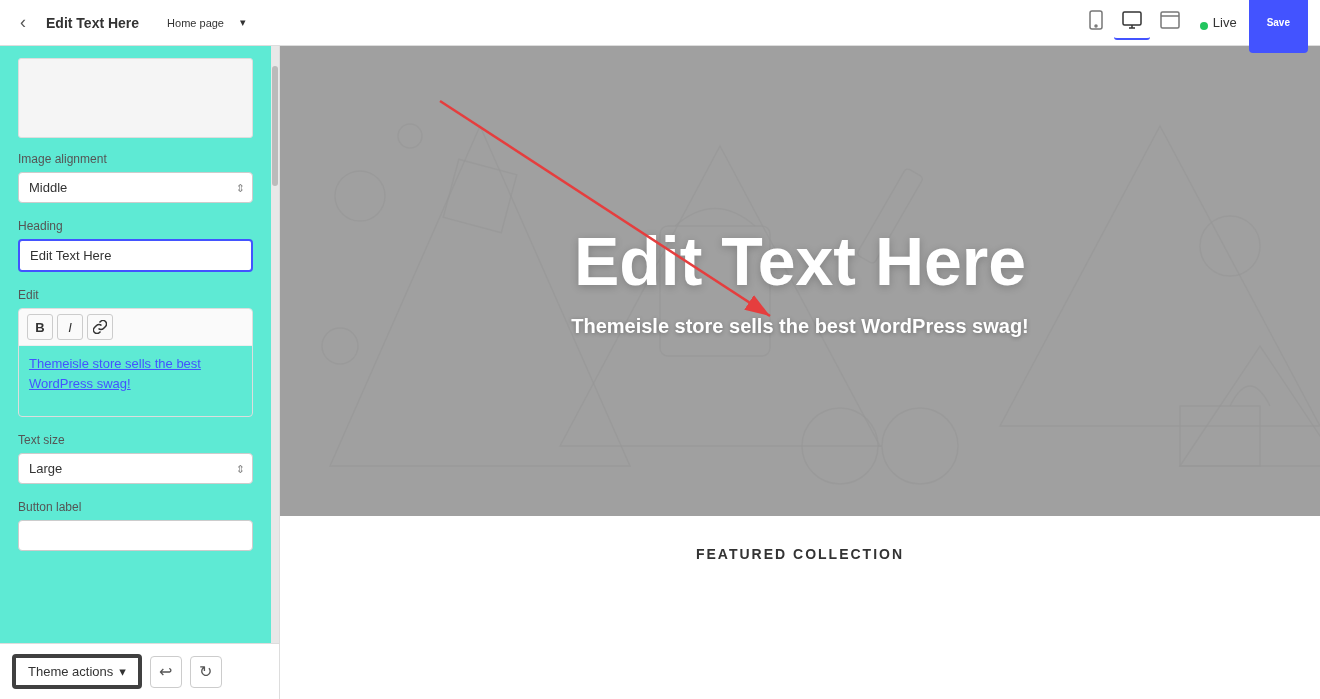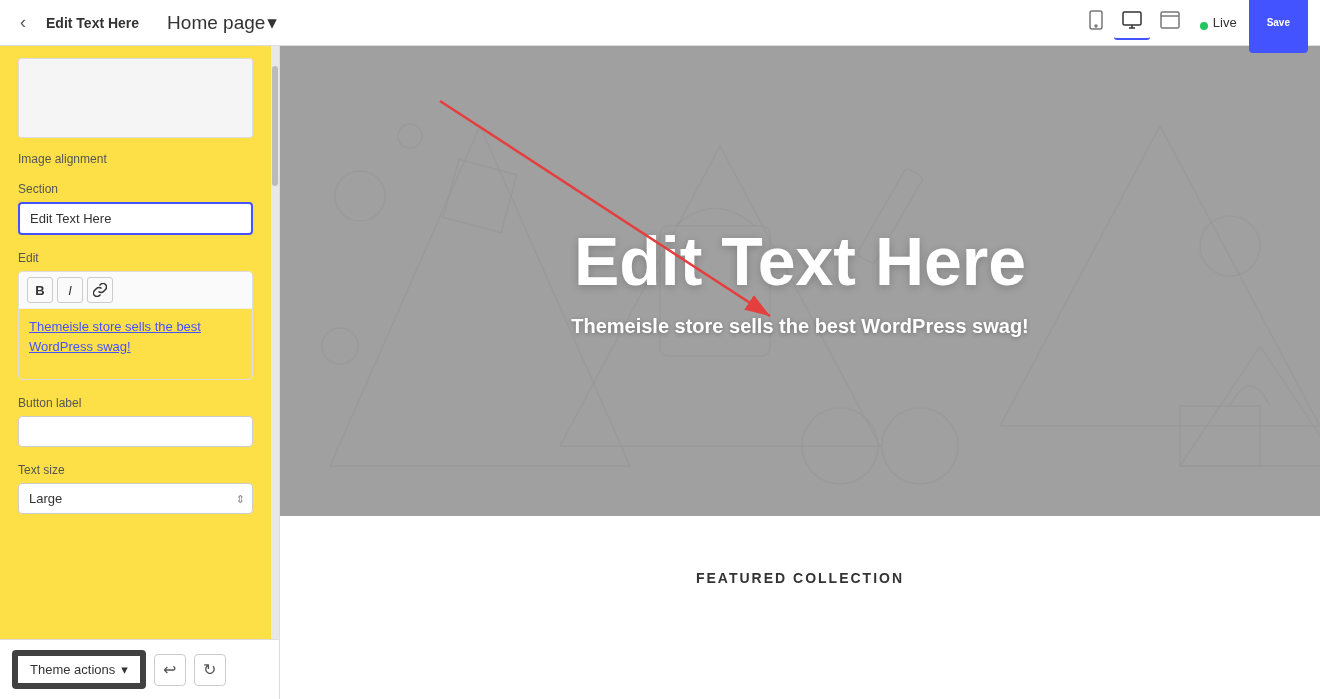--- a/index.html
+++ b/index.html
@@ -6,43 +6,43 @@
     body { font-family: -apple-system, BlinkMacSystemFont, 'Segoe UI', sans-serif; font-size: 13px; background: #f0f0f0; display: flex; flex-direction: column; height: 699px; overflow: hidden; }
 
     
     .top-bar {
       display: flex; align-items: center; height: 46px; background: #fff;
       border-bottom: 1px solid #ddd; padding: 0 12px; gap: 12px; flex-shrink: 0; z-index: 10;
     }
     .back-btn { background: none; border: none; cursor: pointer; color: #555; font-size: 18px; padding: 4px 8px; }
     .top-bar-title { font-size: 14px; font-weight: 600; color: #333; flex: 0 0 auto; margin-right: 8px; }
     .page-selector {
-      display: flex; align-items: center; gap: 2px; cursor: pointer;
-      font-size: 19px; color: #333; padding: 4px 8px; border-radius: 4px; justify-content: center;
+      display: flex; align-items: center; gap: 16px; cursor: pointer;
+      font-size: 11px; color: #333; padding: 4px 8px; border-radius: 4px; justify-content: center;
     }
     .separator { flex: 1; }
     .device-icons { display: flex; align-items: center; gap: 2px; }
     .device-btn {
       background: none; border: none; cursor: pointer; padding: 6px 8px;
       color: #777; border-radius: 3px; font-size: 15px; border-bottom: 2px solid transparent;
     }
     .device-btn.active { border-bottom: 2px solid #4353ff; color: #333; }
     .live-indicator { display: flex; align-items: flex-end; gap: 5px; font-size: 13px; color: #333; }
     .live-dot { width: 8px; height: 8px; border-radius: 50%; background: #22c55e; }
     .save-btn {
       background: #4353ff; color: #fff; border: none; border-radius: 4px;
       padding: 25px 18px; font-size: 10px; font-weight: 600; cursor: pointer;
     }
 
     
     .main-layout { display: flex; flex: 1; overflow: hidden; }
 
     
     .sidebar {
-      width: 280px; background: #fde047; border-right: 1px solid #ddd;
+      width: 280px; background: #5eead4; border-right: 1px solid #ddd;
       display: flex; flex-direction: column; flex-shrink: 0; overflow: hidden;
     }
     .sidebar-content { flex: 1; overflow-y: auto; padding: 12px 18px; }
     .sidebar-content::-webkit-scrollbar { width: 6px; }
     .sidebar-content::-webkit-scrollbar-thumb { background: #ccc; border-radius: 3px; }
 
     .image-placeholder {
       width: 100%; height: 80px; background: #f5f5f5; border: 1px solid #ddd;
       border-radius: 3px; margin-bottom: 14px;
     }
@@ -78,21 +78,21 @@
     .text-content { padding: 8px 10px; min-height: 70px; font-size: 13px; color: #333; line-height: 1.5; }
     .text-content u, .text-link { color: #4353ff; text-decoration: underline; }
 
     
     .sidebar-bottom {
       border-top: 1px solid #ddd; padding: 10px 12px;
       display: flex; align-items: center; gap: 8px; flex-shrink: 0; background: #fff;
     }
     .theme-actions-btn {
       display: flex; align-items: center; gap: 6px; background: #fff;
-      border: 6px solid #404040; border-radius: 4px; padding: 6px 12px;
+      border: 4px solid #404040; border-radius: 4px; padding: 6px 12px;
       font-size: 13px; cursor: pointer; color: #333;
     }
     .icon-btn {
       background: none; border: 1px solid #ccc; border-radius: 4px;
       width: 32px; height: 32px; cursor: pointer; display: flex;
       align-items: center; justify-content: center; color: #555; font-size: 16px;
     }
 
     
     .scrollbar-track {
@@ -130,21 +130,21 @@
       position: absolute; top: 0; left: 0; width: 100%; height: 100%;
       pointer-events: none; z-index: 10;
     }
 
     
     .featured-section {
       text-align: center; padding: 30px 20px 20px;
       background: #fff;
     }
     .featured-title {
-      font-size: 14px; font-weight: 700; letter-spacing: 2px; color: #333; text-transform: uppercase; margin-top: 24px;
+      font-size: 14px; font-weight: 700; letter-spacing: 2px; color: #333; text-transform: uppercase;
     }
 
     
     .geo-shape { fill: none; stroke: #888; stroke-width: 1.5; opacity: 0.6; }
   </style>
 </head>
 <body>
 
 <div class="top-bar">
   <button class="back-btn">‹</button>
@@ -190,24 +190,31 @@
 
   <div class="sidebar">
 
     <div style="display:flex; flex:1; overflow:hidden;">
       <div class="sidebar-content">
 
         <div class="image-placeholder"></div>
 
         <div class="field-group">
           <span class="field-label">Image alignment</span>
-        </div>
-
-        <div class="field-group">
-          <span class="field-label">Section</span>
+          <div class="select-wrapper">
+            <select>
+              <option>Middle</option>
+              <option>Left</option>
+              <option>Right</option>
+            </select>
+          </div>
+        </div>
+
+        <div class="field-group">
+          <span class="field-label">Heading</span>
           <input class="heading-input" type="text" value="Edit Text Here" style="">
         </div>
 
         <div class="field-group">
           <span class="field-label">Edit</span>
           <div class="text-editor">
             <div class="text-toolbar">
               <button class="text-tool-btn">
                   <strong>B</strong>
                 </button>
@@ -222,33 +229,33 @@
               </button>
             </div>
             <div class="text-content">
               <u>Themeisle store sells the best WordPress swag!</u>
             </div>
           </div>
         </div>
 
 
         <div class="field-group">
-          <span class="field-label">Button label</span>
-          <input type="text" style="width: 100%; padding: 7px 10px; border: 1px solid rgb(204, 204, 204); border-radius: 4px; font-size: 13px;" value="">
-        </div>
-
-        <div class="field-group">
           <span class="field-label">Text size</span>
           <div class="select-wrapper">
             <select>
               <option>Large</option>
               <option>Small</option>
               <option>Medium</option>
             </select>
           </div>
+        </div>
+
+        <div class="field-group">
+          <span class="field-label">Button label</span>
+          <input type="text" style="width: 100%; padding: 7px 10px; border: 1px solid rgb(204, 204, 204); border-radius: 4px; font-size: 13px;" value="">
         </div>
 
       </div>
 
       <div class="scrollbar-track">
         <div class="scrollbar-thumb"></div>
       </div>
     </div>
 
     <div class="sidebar-bottom">

